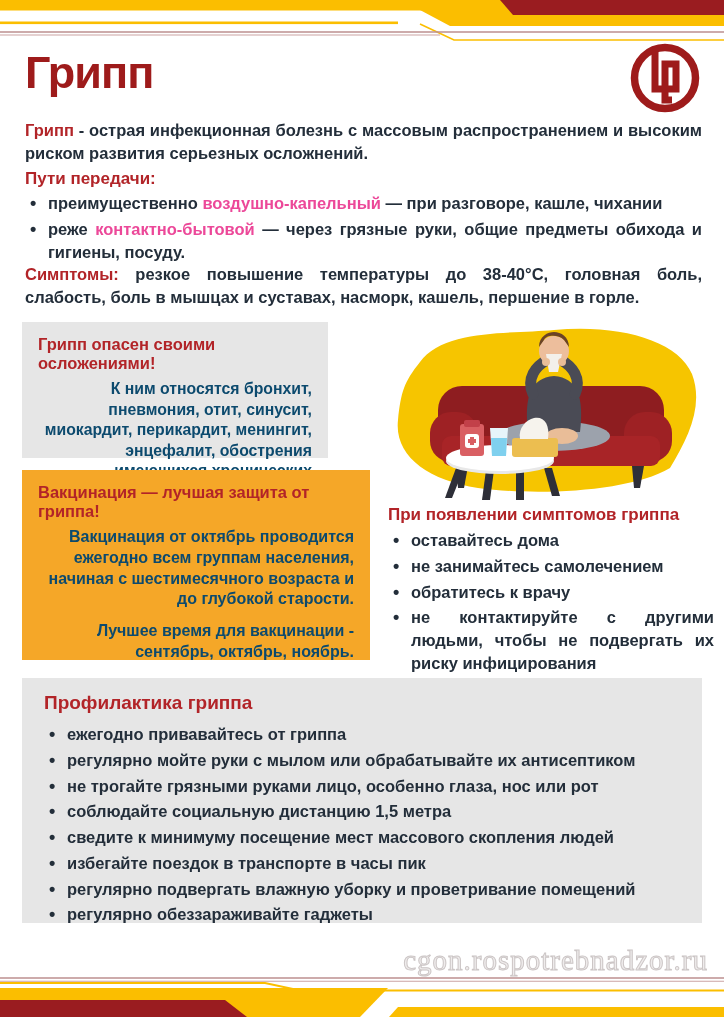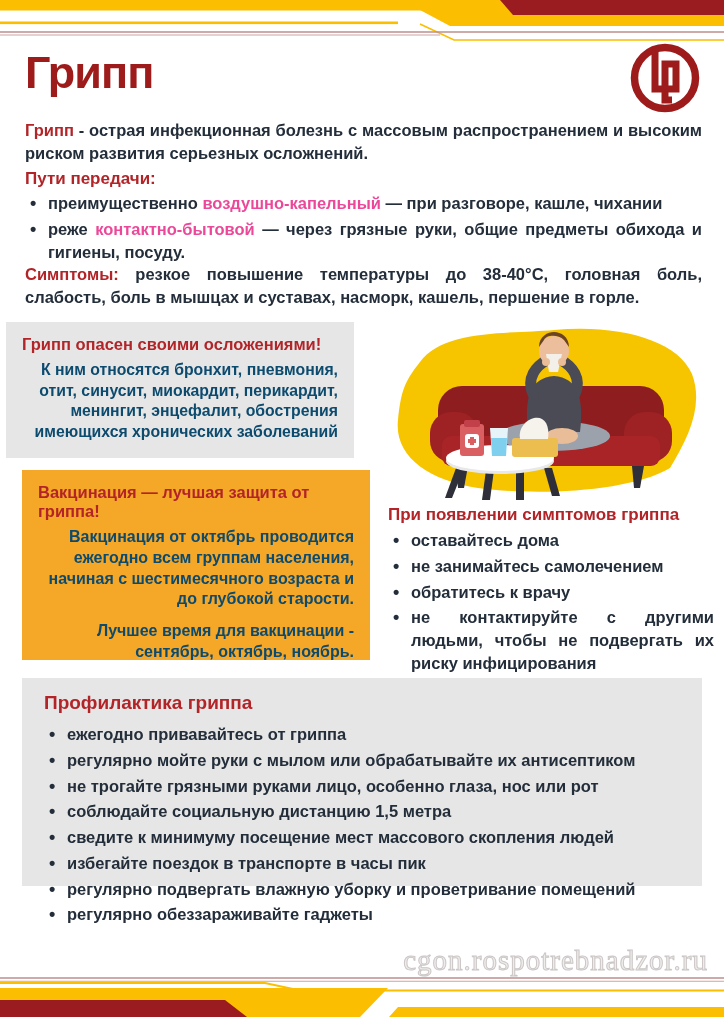--- a/index.html
+++ b/index.html
@@ -43,21 +43,21 @@
   .box-orange{ background:#F5A728; }
   .infobox { padding:13px 16px; }
   .infobox .bx-title { color:#B22428; font-size:16.5px; margin-bottom:6px; }
   .infobox p { font-size:16px; line-height:1.3; color:#0c4a6e;text-align:right; }
   .infobox p + p { margin-top:11px; }
 
   .advice-head { top:505px; left:388px; font-size:17px; color:#B22428; }
   .advice-list { top:529px; left:388px; width:326px; }
   .advice-list li { text-align:left; margin-bottom:4px; }
 
-  .prevention { top:678px; left:22px; width:680px; height:208px; padding:14px 22px; }
+  .prevention { top:678px; left:22px; width:680px; height:245px; padding:14px 22px; }
   .prevention .bx-title { font-size:19px; }
   .prevention ul { margin-top:9px; }
   .prevention li { margin-bottom:2px; line-height:1.47; text-align:left; }
 
   .watermark {
     top:944px; right:16px;
     font-family:"Liberation Serif","DejaVu Serif",serif;
     font-weight:400; font-size:29px; letter-spacing:1px;
     color:#efecec;
     -webkit-text-stroke:1px #ccc6c6;
@@ -93,21 +93,21 @@
   </li>
   <li>
     <span>реже </span><span class="red">контактно-бытовой</span><span> — через грязные руки, общие предметы обихода и гигиены, посуду.</span>
   </li>
 </ul>
 
 <p class="abs para" style="top:263px">
   <span class="lead-red">Симптомы:</span><span> резкое повышение температуры до 38-40°С, головная боль, слабость, боль в мышцах и суставах, насморк, кашель, першение в горле.</span>
 </p>
 
-<div class="abs infobox box-gray" style="top:322px;left:6px;width:348px;height:136px">
+<div class="abs infobox box-gray" style="top:322px;left:22px;width:306px;height:136px">
   <div class="bx-title">Грипп опасен своими осложениями!</div>
   <p style="font-size:15.8px;line-height:1.3">К ним относятся бронхит, пневмония, отит, синусит, миокардит, перикардит, менингит, энцефалит, обострения имеющихся хронических заболеваний</p>
 </div>
 
 <div class="abs infobox box-orange" style="top:470px;left:22px;width:348px;height:190px">
   <div class="bx-title">Вакцинация — лучшая защита от гриппа!</div>
   <p>Вакцинация от октябрь проводится ежегодно всем группам населения, начиная с шестимесячного возраста и до глубокой старости.</p>
   <p>Лучшее время для вакцинации - сентябрь, октябрь, ноябрь.</p>
 </div>
 

